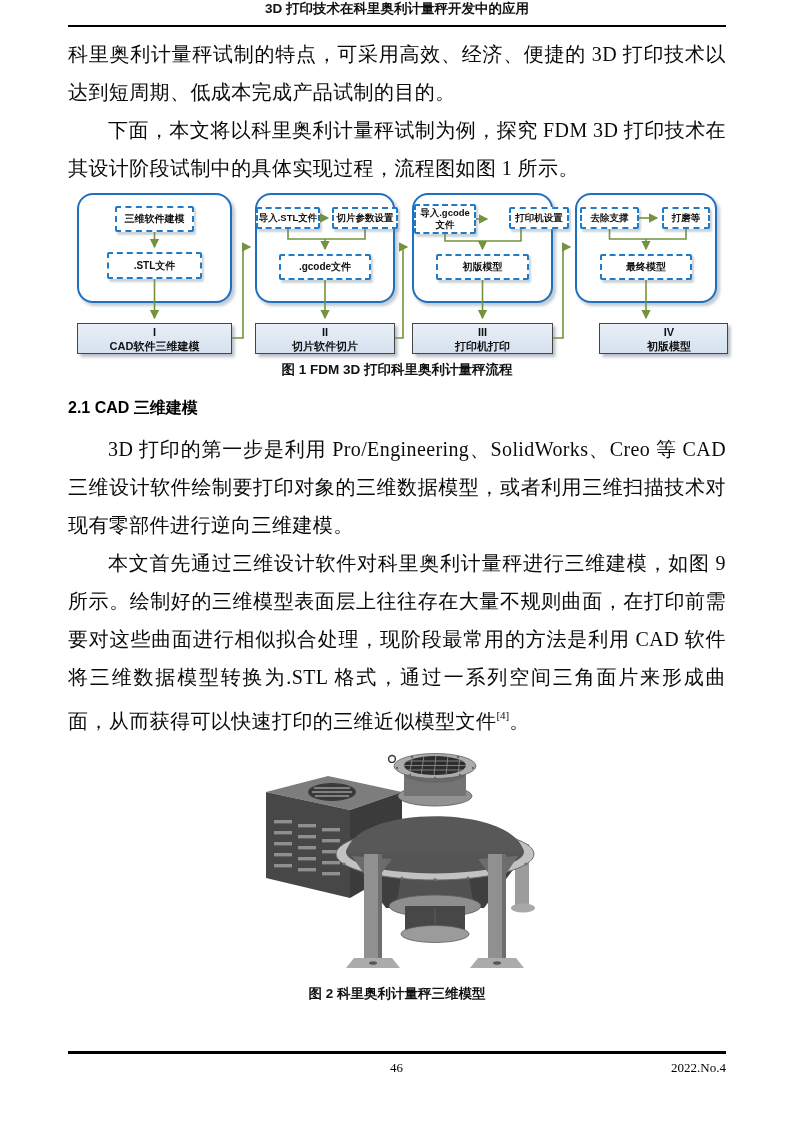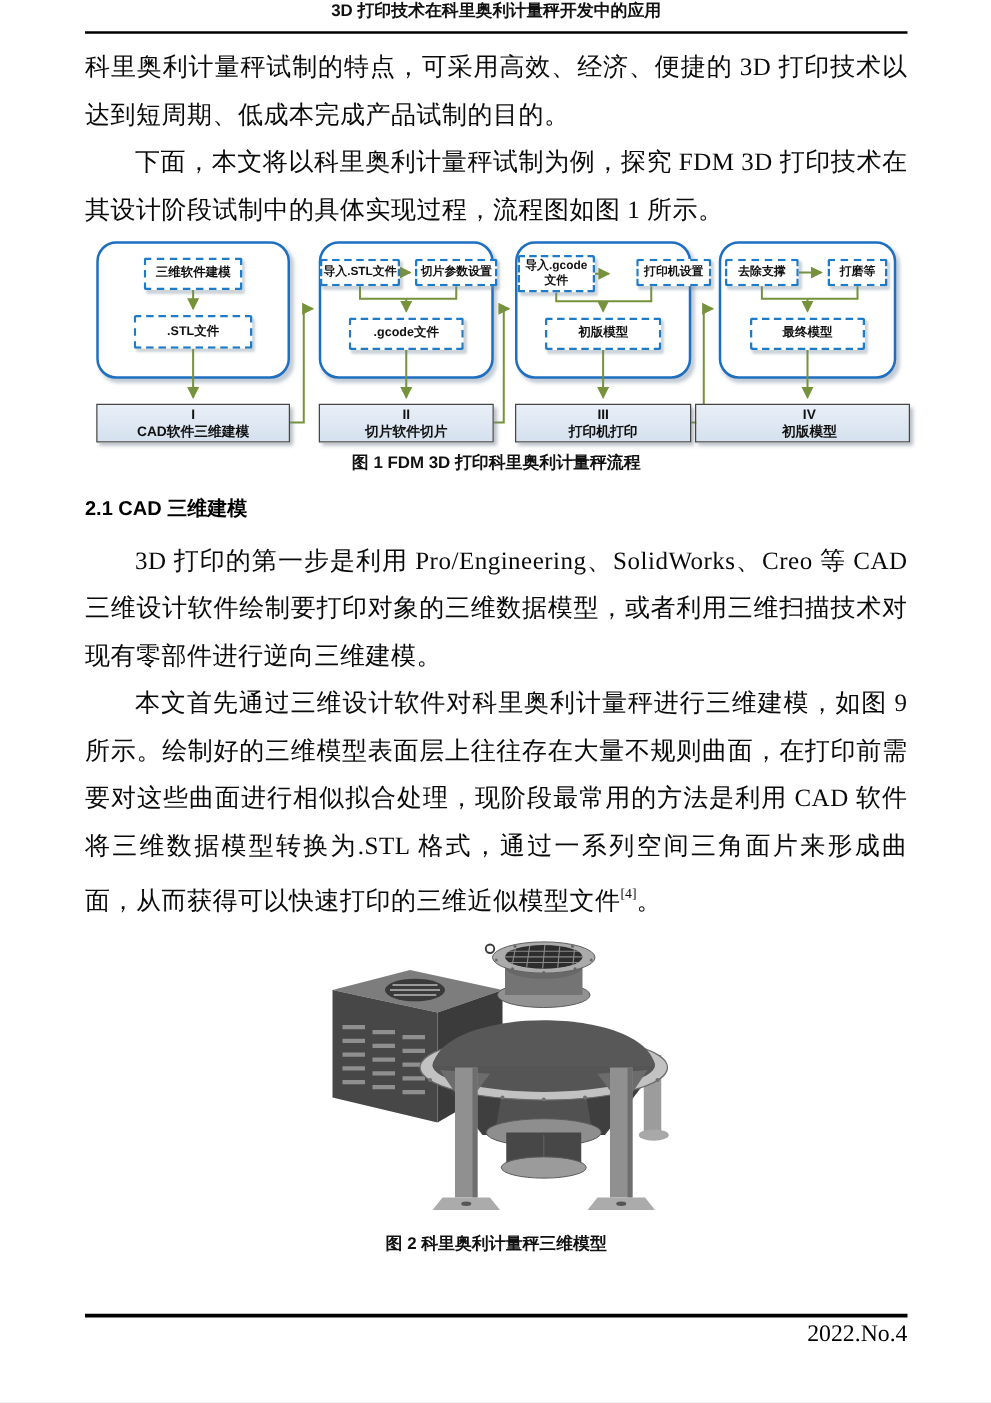--- a/index.html
+++ b/index.html
@@ -63,21 +63,21 @@
   .p3 { margin-top: 10px; }
 
   .figure2-wrap { width: 290px; margin: 6px auto 0 auto; }
   .cap2 { margin-top: 5px; }
 
   .foot-rule { position: absolute; left: 68px; right: 67px; top: 1051px; border-top: 3px solid #000; }
   .page-number {
     position: absolute; top: 1059px; left: 0; width: 100%;
     text-align: center; font-size: 13px; line-height: 18px;
   }
-  .issue { position: absolute; top: 1059px; right: 67px; font-size: 19px; line-height: 18px; }
+  .issue { position: absolute; top: 1059px; right: 67px; font-size: 13px; line-height: 18px; }
 </style>
 </head>
 <body>
 
 <div class="page">
   <div class="content">
 
     <div class="running-head">3D 打印技术在科里奥利计量秤开发中的应用</div>
     <div class="head-rule"></div>
 
@@ -143,21 +143,21 @@
         <div>CAD软件三维建模</div>
       </div>
       <div class="fc-stage" style="left:187px; width:140px;">
         <div>II</div>
         <div>切片软件切片</div>
       </div>
       <div class="fc-stage" style="left:344px; width:141px;">
         <div>III</div>
         <div>打印机打印</div>
       </div>
-      <div class="fc-stage" style="left:488px; width:172px;padding-left:11px;">
+      <div class="fc-stage" style="left:531px; width:129px;padding-left:11px;">
         <div>IV</div>
         <div>初版模型</div>
       </div>
     </div>
 
     <div class="fig-caption cap1">图 1 FDM 3D 打印科里奥利计量秤流程</div>
 
     <h2 class="section-heading">2.1 CAD 三维建模</h2>
 
     <p class="body-text p3">3D 打印的第一步是利用 Pro/Engineering、SolidWorks、Creo 等 CAD 三维设计软件绘制要打印对象的三维数据模型，或者利用三维扫描技术对现有零部件进行逆向三维建模。</p>
@@ -261,14 +261,15 @@
         <ellipse cx="121" cy="217" rx="4" ry="1.8" fill="#555555"></ellipse>
         <polygon points="226,212 264,212 272,222 218,222" fill="#ababab"></polygon>
         <ellipse cx="245" cy="217" rx="4" ry="1.8" fill="#555555"></ellipse>
       </svg>
     </div>
 
     <div class="fig-caption cap2">图 2 科里奥利计量秤三维模型</div>
   </div>
 
   <div class="foot-rule"></div>
+  <div class="page-number">46</div>
   <div class="issue">2022.No.4</div>
 </div>
 
 </body></html>

